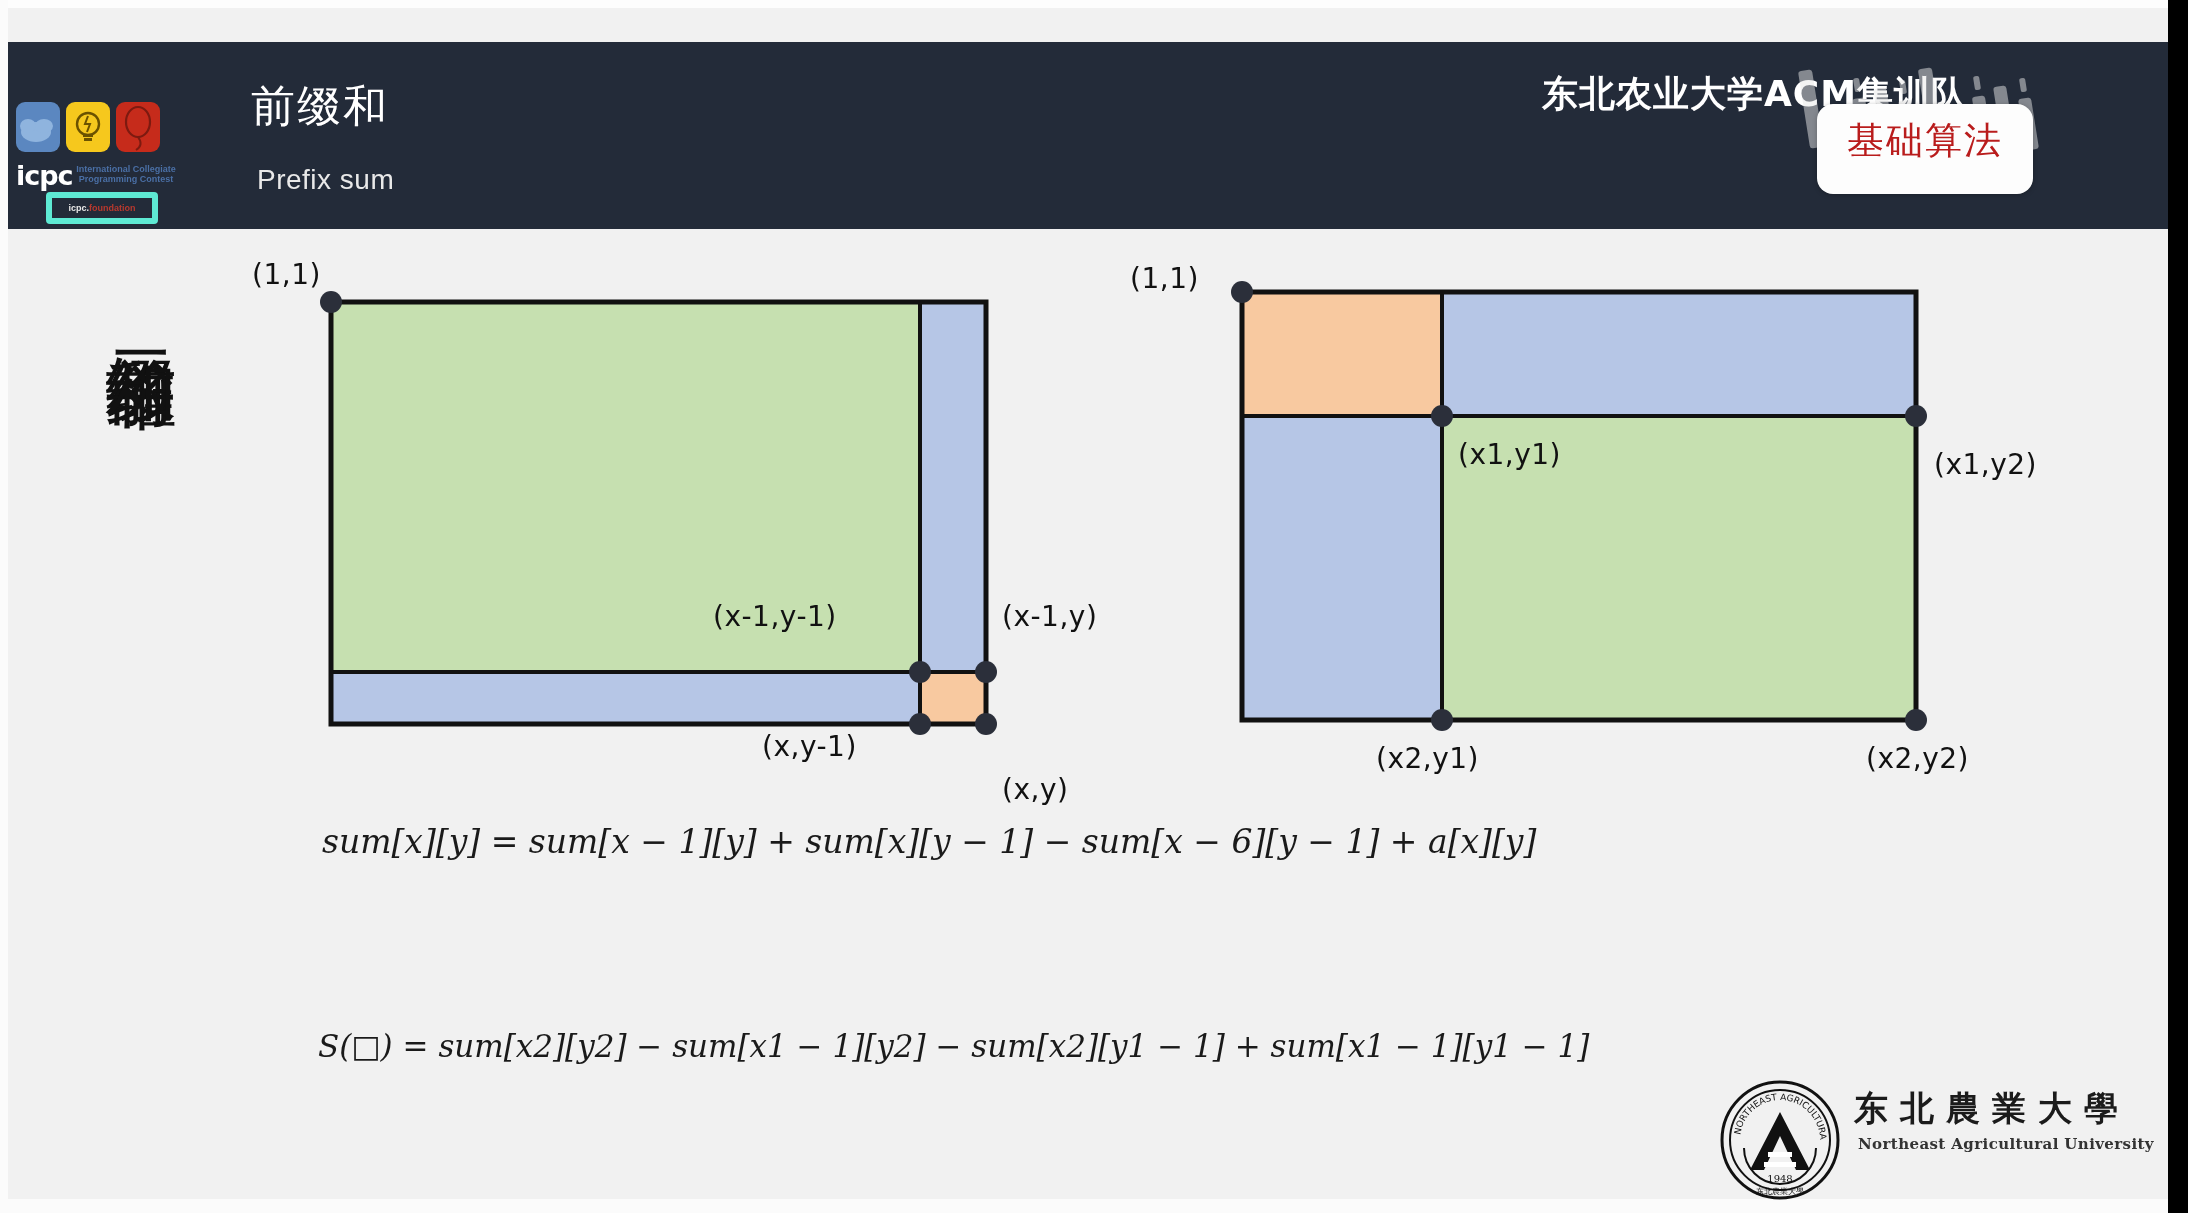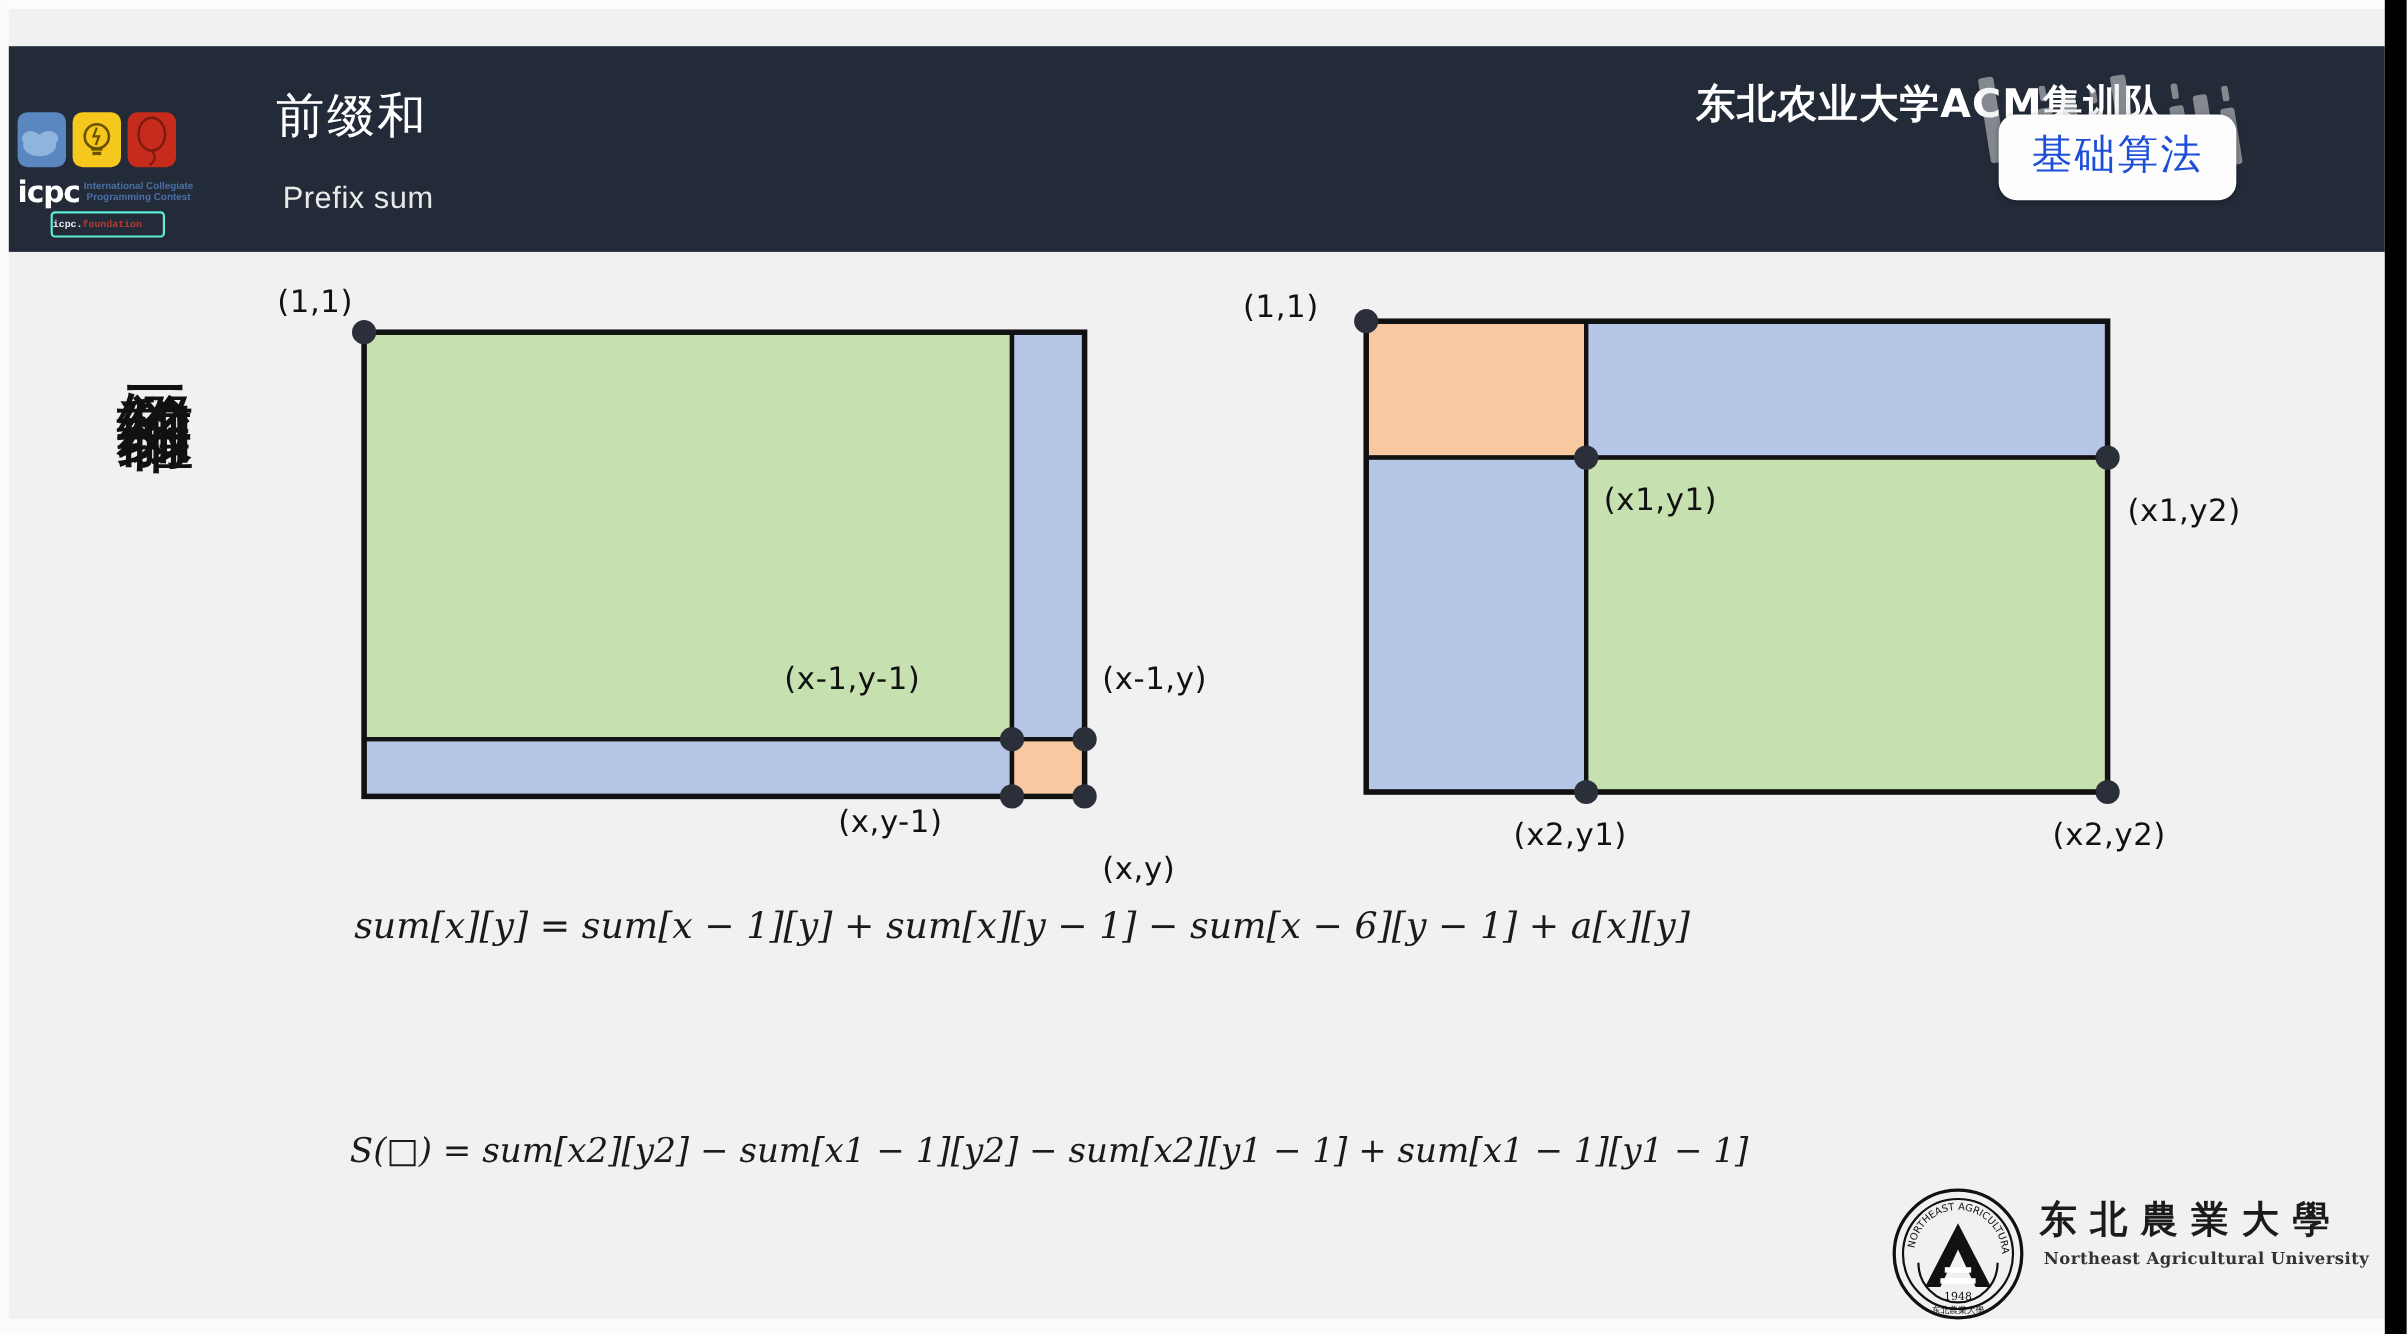--- a/index.html
+++ b/index.html
@@ -33,22 +33,22 @@
     position:absolute;left:8px;top:104px;color:#ffffff;font-size:27px;
     font-weight:700;letter-spacing:-1px;line-height:1;
     font-family:"DejaVu Sans",sans-serif;
   }
   .icpc-sub{
     position:absolute;left:66px;top:106px;color:#4a6fa5;font-size:9px;
     line-height:10px;width:104px;font-weight:700;text-align:center;
   }
   .icpc-foundation{
     position:absolute;left:38px;top:134px;width:100px;height:20px;
-    border:2px solid #5eead4;border-radius:4px;
-    font-size:9px;color:#b8392e;text-align:left;line-height:20px;font-weight:700;font-family:Liberation Mono, monospace;
+    border:6px solid #5eead4;border-radius:4px;
+    font-size:9px;color:#b8392e;text-align:center;line-height:20px;font-weight:700;
   }
   .icpc-foundation b{color:#e8e8e8;font-weight:700;}
 
   
   #title-cn{
     position:absolute;left:243px;top:42px;color:#fff;font-size:44px;
     letter-spacing:2px;line-height:1;
     font-family:"DejaVu Sans","Liberation Sans",sans-serif;
   }
   #title-en{
@@ -62,22 +62,22 @@
     letter-spacing:1px;white-space:nowrap;
     font-family:"DejaVu Sans","Liberation Sans",sans-serif;
   }
   
   #bili-mark{
     position:absolute;right:108px;top:24px;width:300px;height:110px;
     opacity:.55;pointer-events:none;
   }
   #badge{
     position:absolute;right:135px;top:62px;
-    background:#fdfdfd;border-radius:16px;padding:12px 30px 16px 30px;
-    font-size:37px;color:#1d4ed8;letter-spacing:2px;
+    background:#fdfdfd;border-radius:16px;padding:12px 30px 28px 30px;
+    font-size:37px;color:#b91c1c;letter-spacing:2px;
     font-family:"DejaVu Sans","Liberation Sans",sans-serif;
     box-shadow:0 1px 5px rgba(0,0,0,.25);
     text-align:center;
   }
 
   
   #side-label{
     position:absolute;left:70px;top:300px;width:110px;
     font-size:72px;line-height:76px;color:#111;letter-spacing:0;
     writing-mode:vertical-rl;text-orientation:upright;

